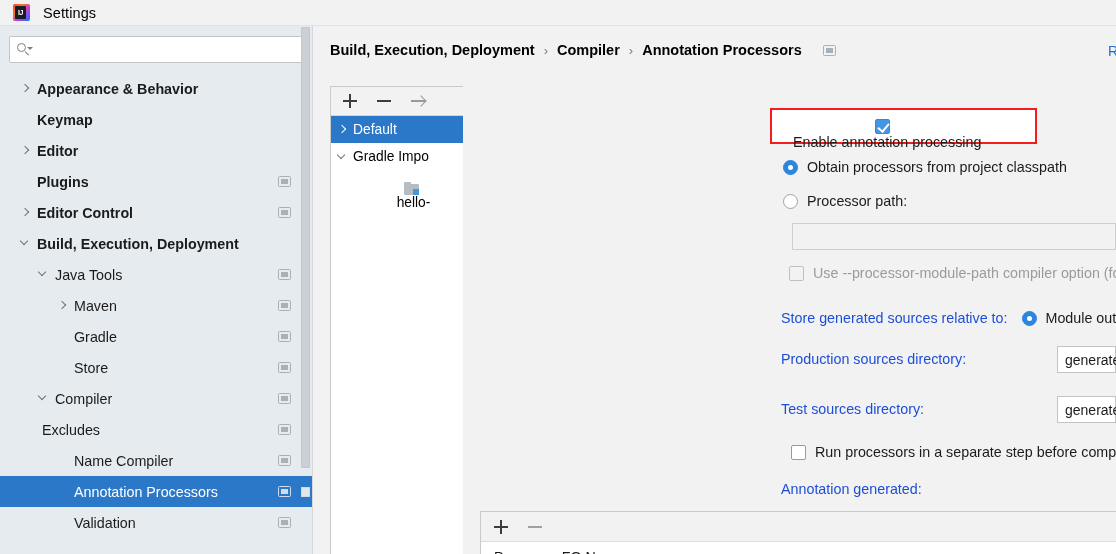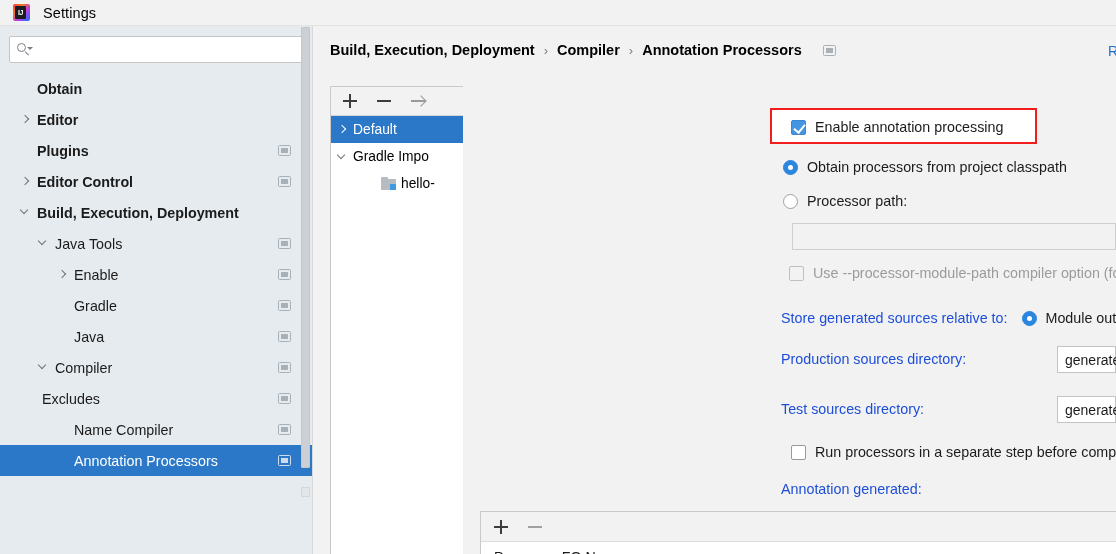--- a/index.html
+++ b/index.html
@@ -271,22 +271,28 @@
           <span class="glass"></span>
             <span class="handle"></span>
             <span class="caret"></span>
         </span>
         <input class="search-input" type="text" value="" placeholder="" style="">
       </div>
     </div>
 
     <div class="tree" id="tree">
         <div class="tree-row lvl0" style="padding-left: 20px;">
-          <span class="arrow none"></span>
-          <span class="tree-label">Obtain</span>
+          <span class="arrow ">
+            <i></i>
+          </span>
+          <span class="tree-label">Appearance &amp; Behavior</span>
+        </div>
+        <div class="tree-row lvl0" style="padding-left: 20px;">
+          <span class="arrow none"></span>
+          <span class="tree-label">Keymap</span>
         </div>
         <div class="tree-row lvl0" style="padding-left: 20px;">
           <span class="arrow ">
             <i></i>
           </span>
           <span class="tree-label">Editor</span>
         </div>
         <div class="tree-row lvl0" style="padding-left: 20px;">
           <span class="arrow none"></span>
           <span class="tree-label">Plugins</span>
@@ -309,31 +315,31 @@
           <span class="arrow down">
             <i></i>
           </span>
           <span class="tree-label">Java Tools</span>
           <span class="badge"></span>
         </div>
         <div class="tree-row lvl2" style="padding-left: 57px;">
           <span class="arrow ">
             <i></i>
           </span>
-          <span class="tree-label">Enable</span>
+          <span class="tree-label">Maven</span>
           <span class="badge"></span>
         </div>
         <div class="tree-row lvl2" style="padding-left: 57px;">
           <span class="arrow none"></span>
           <span class="tree-label">Gradle</span>
           <span class="badge"></span>
         </div>
         <div class="tree-row lvl2" style="padding-left: 57px;">
           <span class="arrow none"></span>
-          <span class="tree-label">Java</span>
+          <span class="tree-label">Store</span>
           <span class="badge"></span>
         </div>
         <div class="tree-row lvl1" style="padding-left: 38px;">
           <span class="arrow down">
             <i></i>
           </span>
           <span class="tree-label">Compiler</span>
           <span class="badge"></span>
         </div>
         <div class="tree-row lvl2" style="padding-left: 25px;">
@@ -342,20 +348,25 @@
           <span class="badge"></span>
         </div>
         <div class="tree-row lvl2" style="padding-left: 57px;">
           <span class="arrow none"></span>
           <span class="tree-label">Name Compiler</span>
           <span class="badge"></span>
         </div>
         <div class="tree-row lvl2 selected" style="padding-left: 57px;">
           <span class="arrow none"></span>
           <span class="tree-label">Annotation Processors</span>
+          <span class="badge"></span>
+        </div>
+        <div class="tree-row lvl2" style="padding-left: 57px;">
+          <span class="arrow none"></span>
+          <span class="tree-label">Validation</span>
           <span class="badge"></span>
         </div>
       </div>
 
     <div class="sb-scroll">
       <div class="sb-thumb"></div>
       <div class="sb-thumb2"></div>
     </div>
     <div class="sidebar-divider"></div>
   </div>
@@ -384,37 +395,37 @@
               <i></i>
             </span>
             <span>Default</span>
           </div>
           <div class="prof-row" style="padding-left: 5px;">
             <span class="prof-arrow down">
               <i></i>
             </span>
             <span>Gradle Impo</span>
           </div>
-          <div class="prof-row" style="padding-left: 33px;">
+          <div class="prof-row" style="padding-left: 33px; flex-direction: column;">
             <span class="prof-arrow " style="visibility: hidden;"></span>
             <span class="mod-icon">
               <span class="tab"></span>
               <span class="f"></span>
               <span class="sq"></span>
             </span>
             <span>hello-</span>
           </div>
         </div>
     </div>
 
     <div class="content">
 
       <div class="redbox"></div>
 
-      <div class="row" style="left:328px; top:33px;">
+      <div class="row" style="left:321px; top:33px;flex-direction:column;">
         <span class="cb checked"></span>
         <span class="lbl">Enable annotation processing</span>
       </div>
 
       <div class="row" style="left:320px; top:73px;">
         <span class="rb on"></span>
         <span class="lbl">Obtain processors from project classpath</span>
       </div>
 
       <div class="row" style="left:320px; top:107px;">

